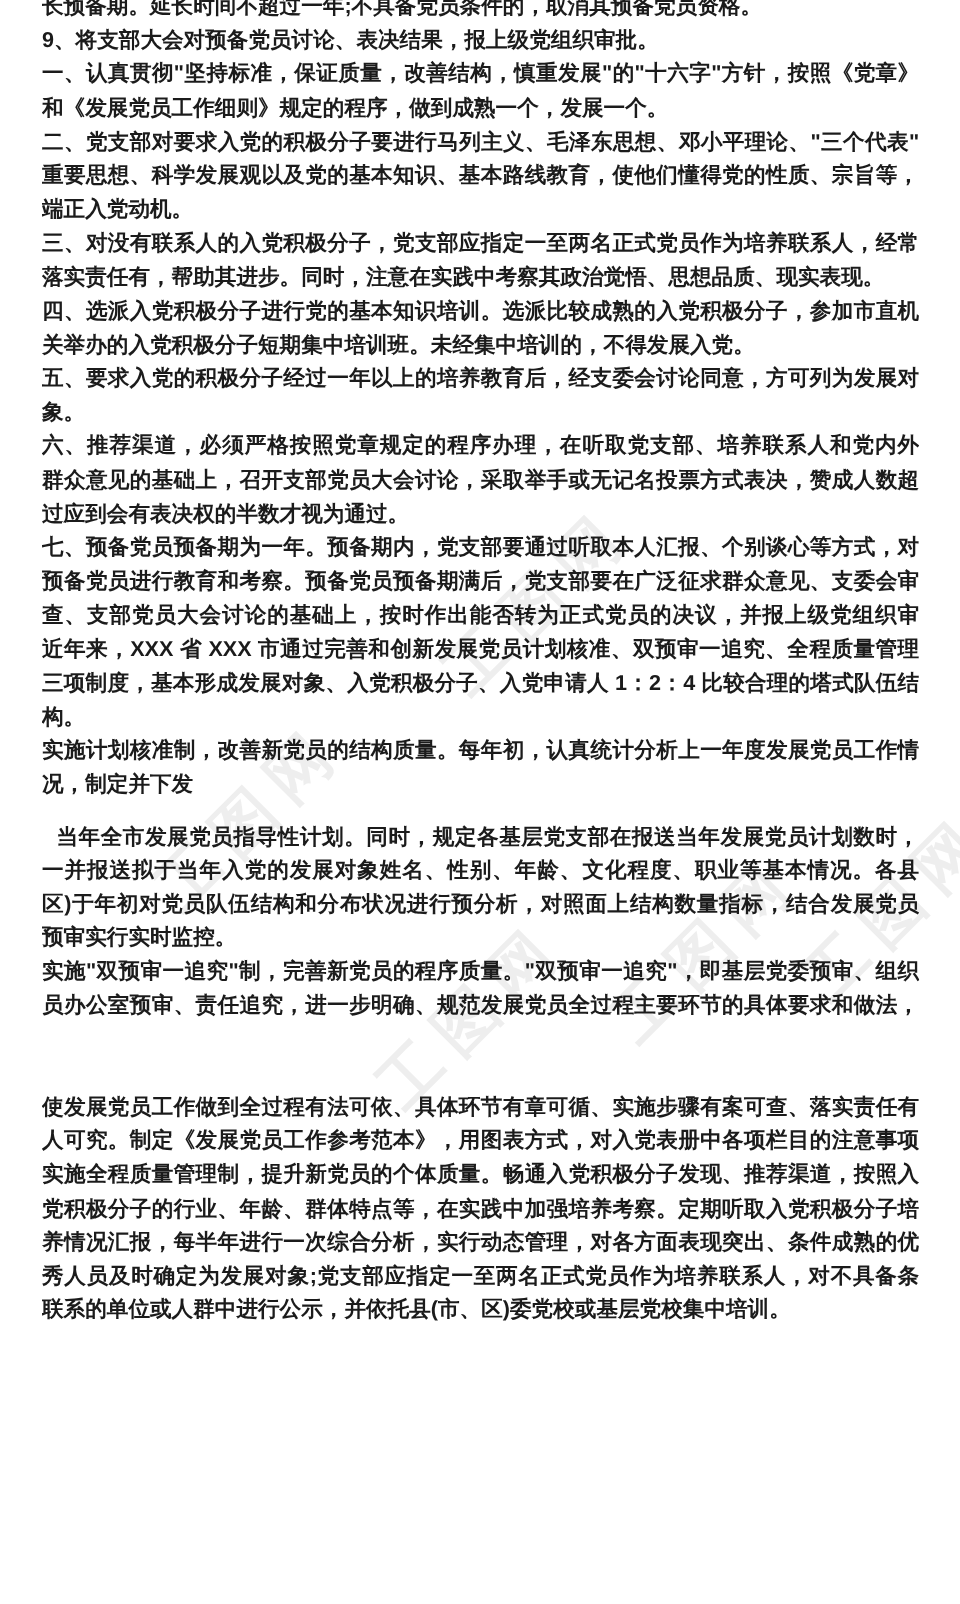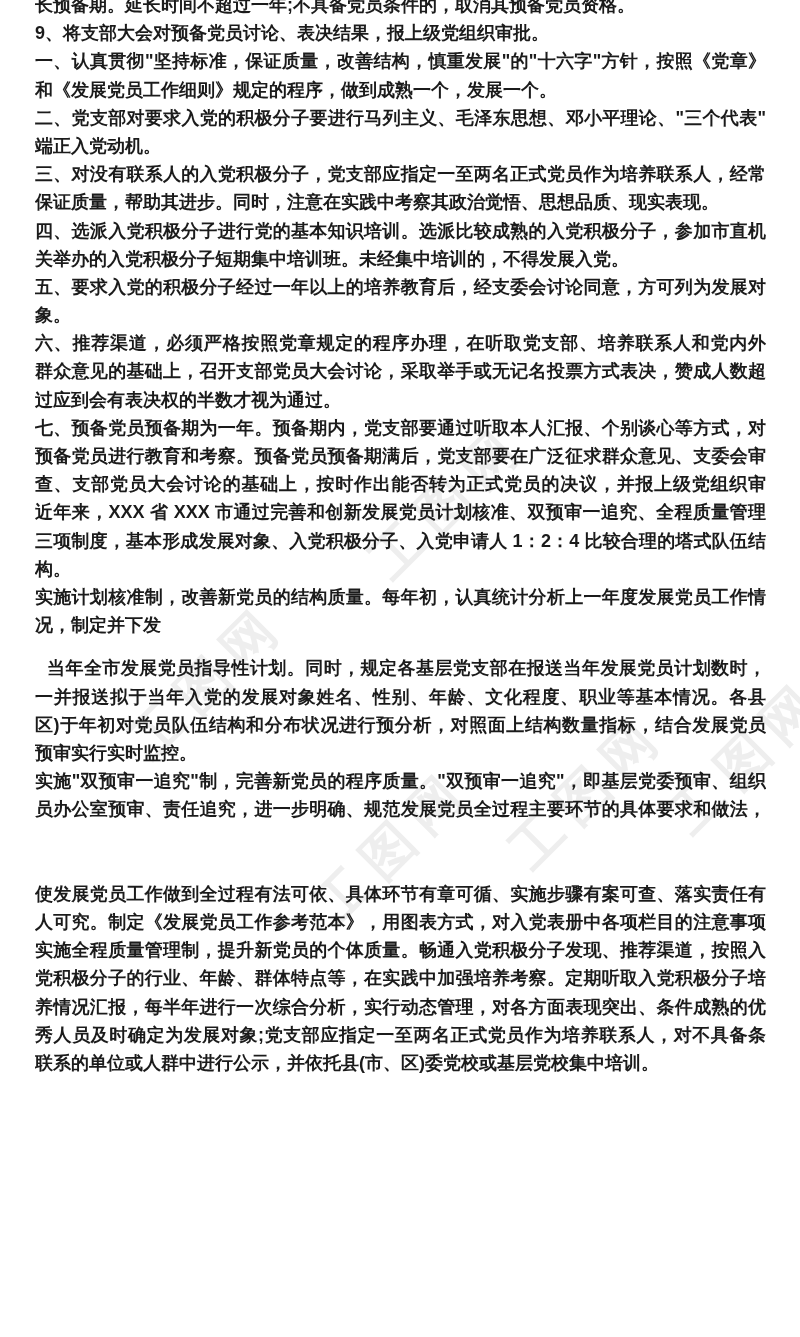--- a/index.html
+++ b/index.html
@@ -84,23 +84,24 @@
   </div>
 
   <div class="doc">
 
     <div class="lines">
         <div class="line">长预备期。延长时间不超过一年;不具备党员条件的，取消其预备党员资格。</div>
         <div class="line">9、将支部大会对预备党员讨论、表决结果，报上级党组织审批。</div>
         <div class="line full">一、认真贯彻"坚持标准，保证质量，改善结构，慎重发展"的"十六字"方针，按照《党章》</div>
         <div class="line">和《发展党员工作细则》规定的程序，做到成熟一个，发展一个。</div>
         <div class="line full">二、党支部对要求入党的积极分子要进行马列主义、毛泽东思想、邓小平理论、"三个代表"</div>
+        <div class="line full">重要思想、科学发展观以及党的基本知识、基本路线教育，使他们懂得党的性质、宗旨等，</div>
         <div class="line">端正入党动机。</div>
         <div class="line full">三、对没有联系人的入党积极分子，党支部应指定一至两名正式党员作为培养联系人，经常</div>
-        <div class="line">保证质量，帮助其进步。同时，注意在实践中考察其政治觉悟、思想品质、现实表现。</div>
+        <div class="line">落实责任有，帮助其进步。同时，注意在实践中考察其政治觉悟、思想品质、现实表现。</div>
         <div class="line full">四、选派入党积极分子进行党的基本知识培训。选派比较成熟的入党积极分子，参加市直机</div>
         <div class="line">关举办的入党积极分子短期集中培训班。未经集中培训的，不得发展入党。</div>
         <div class="line full">五、要求入党的积极分子经过一年以上的培养教育后，经支委会讨论同意，方可列为发展对</div>
         <div class="line">象。</div>
         <div class="line full">六、推荐渠道，必须严格按照党章规定的程序办理，在听取党支部、培养联系人和党内外</div>
         <div class="line full">群众意见的基础上，召开支部党员大会讨论，采取举手或无记名投票方式表决，赞成人数超</div>
         <div class="line">过应到会有表决权的半数才视为通过。</div>
         <div class="line full">七、预备党员预备期为一年。预备期内，党支部要通过听取本人汇报、个别谈心等方式，对</div>
         <div class="line full">预备党员进行教育和考察。预备党员预备期满后，党支部要在广泛征求群众意见、支委会审</div>
         <div class="line full">查、支部党员大会讨论的基础上，按时作出能否转为正式党员的决议，并报上级党组织审批。</div>

